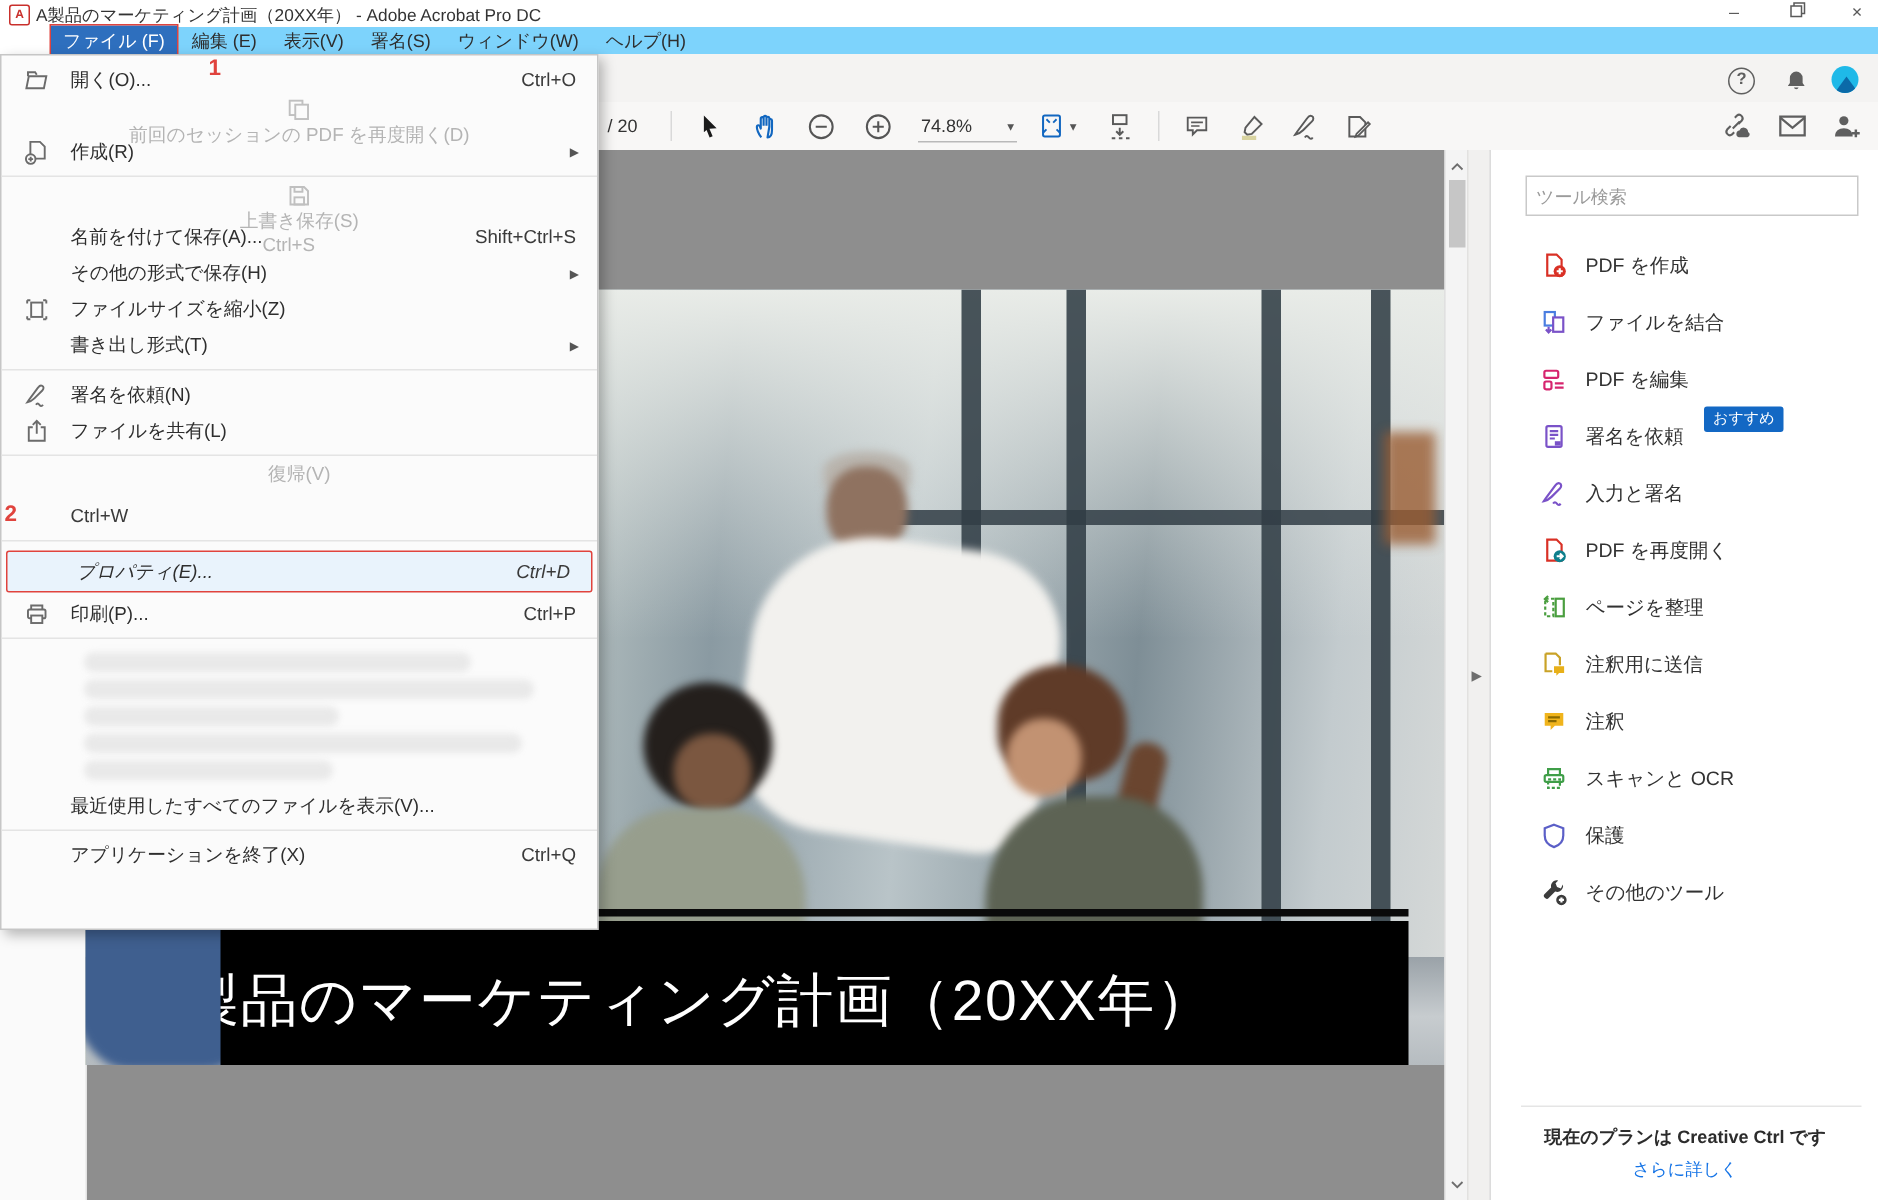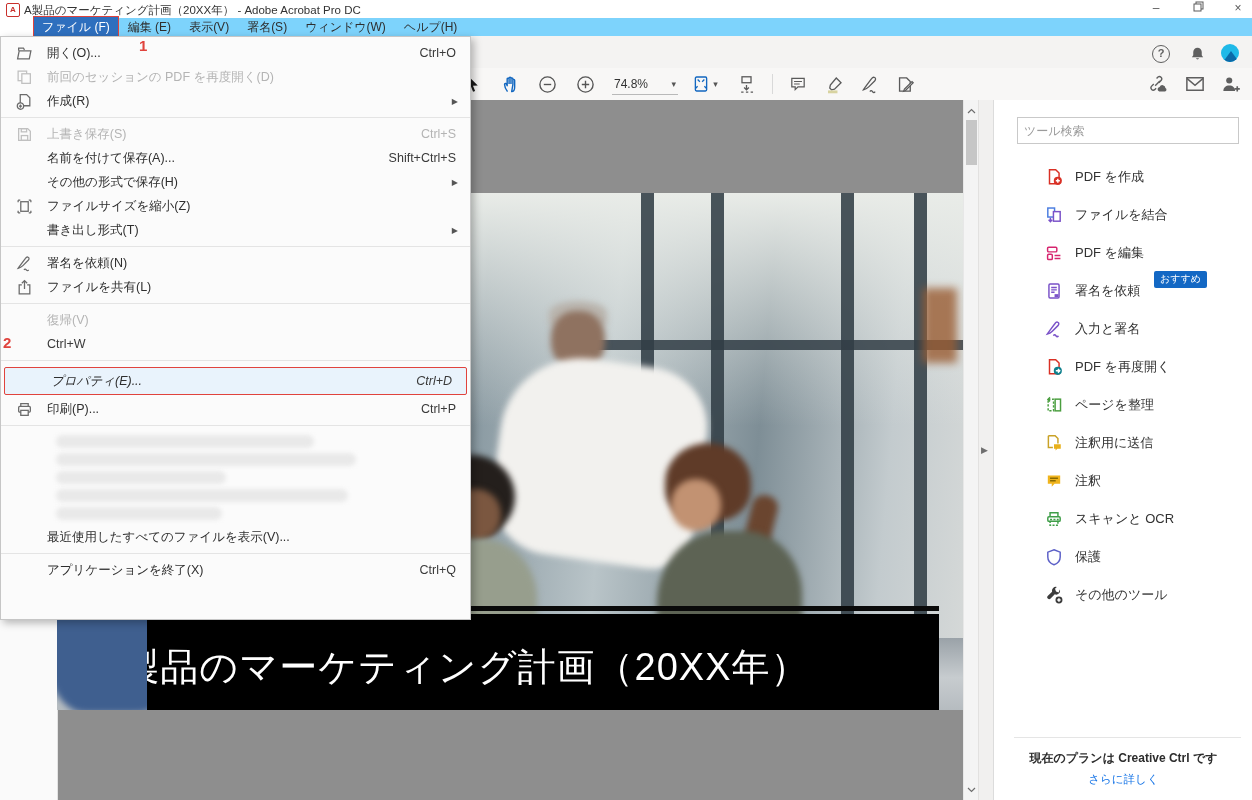--- a/index.html
+++ b/index.html
@@ -55,37 +55,37 @@
   .v-scroll{position:absolute;left:963px;top:0;width:15px;height:700px;background:#f4f4f4;border-left:1px solid #e7e7e7;}
   .scroll-arrow{position:absolute;left:0;width:15px;height:15px;display:flex;align-items:center;justify-content:center;}
   .scroll-thumb{position:absolute;left:2px;top:20px;width:11px;height:45px;background:#c6c6c6;}
   .collapse-strip{position:absolute;left:978px;top:0;width:15px;height:700px;background:#f1f0ef;border-left:1px solid #e2e1e0;}
   .collapse-arrow{position:absolute;left:2px;top:345px;font-size:9px;color:#6e6e6e;}
 
   
   .tools-panel{position:absolute;left:993px;top:100px;width:259px;height:700px;background:#fff;border-left:1px solid #dcdcdc;}
   .tool-search{position:absolute;left:23px;top:17px;width:208px;height:25px;border:1px solid #c9c9c9;background:#fff;font-size:12px;color:#333;padding:0 6px;font-family:"Liberation Sans","DejaVu Sans",sans-serif;}
   .tool-search::placeholder{color:#9b9b9b;}
-  .tools-list{position:absolute;left:18px;top:58px;width:206px;}
+  .tools-list{position:absolute;left:0;top:58px;width:206px;}
   .tool-item{position:relative;height:38px;display:flex;align-items:center;}
   .tool-item .ticon{width:18px;height:18px;margin-left:33px;display:flex;align-items:center;justify-content:center;}
   .tool-item .tlabel{margin-left:12px;font-size:13px;color:#323232;white-space:nowrap;}
   .badge{position:absolute;right:11px;top:-1px;background:#1368c4;color:#fff;font-size:10px;padding:1px 6px 2px;border-radius:2px;}
   .plan-div{position:absolute;left:20px;right:12px;top:637px;border-top:1px solid #e5e5e5;}
   .plan-text{position:absolute;left:0;top:650px;width:259px;text-align:center;font-size:12px;font-weight:bold;color:#2c2c2c;}
   .plan-link{position:absolute;left:0;top:672px;width:259px;text-align:center;font-size:11.5px;color:#1473e6;}
 
   
-  .file-menu{position:absolute;left:0;top:36px;width:471px;height:584px;background:#fbfbfb;border:1px solid #c6c6c6;box-shadow:3px 3px 8px rgba(0,0,0,.28);z-index:50;box-sizing:border-box;padding:4px 0 0 0;overflow:hidden;}
+  .file-menu{position:absolute;left:0;top:36px;width:399px;height:584px;background:#fbfbfb;border:1px solid #c6c6c6;box-shadow:3px 3px 8px rgba(0,0,0,.28);z-index:50;box-sizing:border-box;padding:4px 0 0 0;overflow:hidden;}
   .mrow{display:flex;align-items:center;height:24px;font-size:12.5px;color:#2e2e2e;position:relative;}
   .mrow .gut{width:46px;display:flex;justify-content:center;align-items:center;flex:none;}
   .mrow .lbl{flex:1;white-space:nowrap;}
   .mrow .sc{padding-right:14px;color:#3a3a3a;white-space:nowrap;}
   .mrow .sub{padding-right:12px;font-size:8px;color:#555;}
-  .mrow.disabled, .mrow.disabled .sc{color:#b4b4b4;}
+  .mrow.disabled, .mrow.disabled .sc{color:#b4b4b4;flex-direction:column;}
   .mrow.disabled svg path, .mrow.disabled svg rect{stroke:#c0c0c0;}
   .mrow.highlighted{background:#e9f3fc;border:1px solid #e0433d;border-radius:2px;margin:2px 3px;height:26px;font-style:italic;}
   .msep{height:9px;position:relative;}
   .msep::after{content:"";position:absolute;left:0;right:0;top:4px;border-top:1px solid #e4e4e4;}
   .mblur{height:13px;border-radius:7px;background:#e9e9e9;filter:blur(2px);margin:5px 0 5px 55px;}
 
   
   .ann-num{position:absolute;color:#e0433d;font-weight:bold;font-size:15px;z-index:70;font-family:"Liberation Sans","DejaVu Sans",sans-serif;}
   #ann-1{left:139px;top:37px;}
   #ann-2{left:3px;top:334px;z-index:71;}

